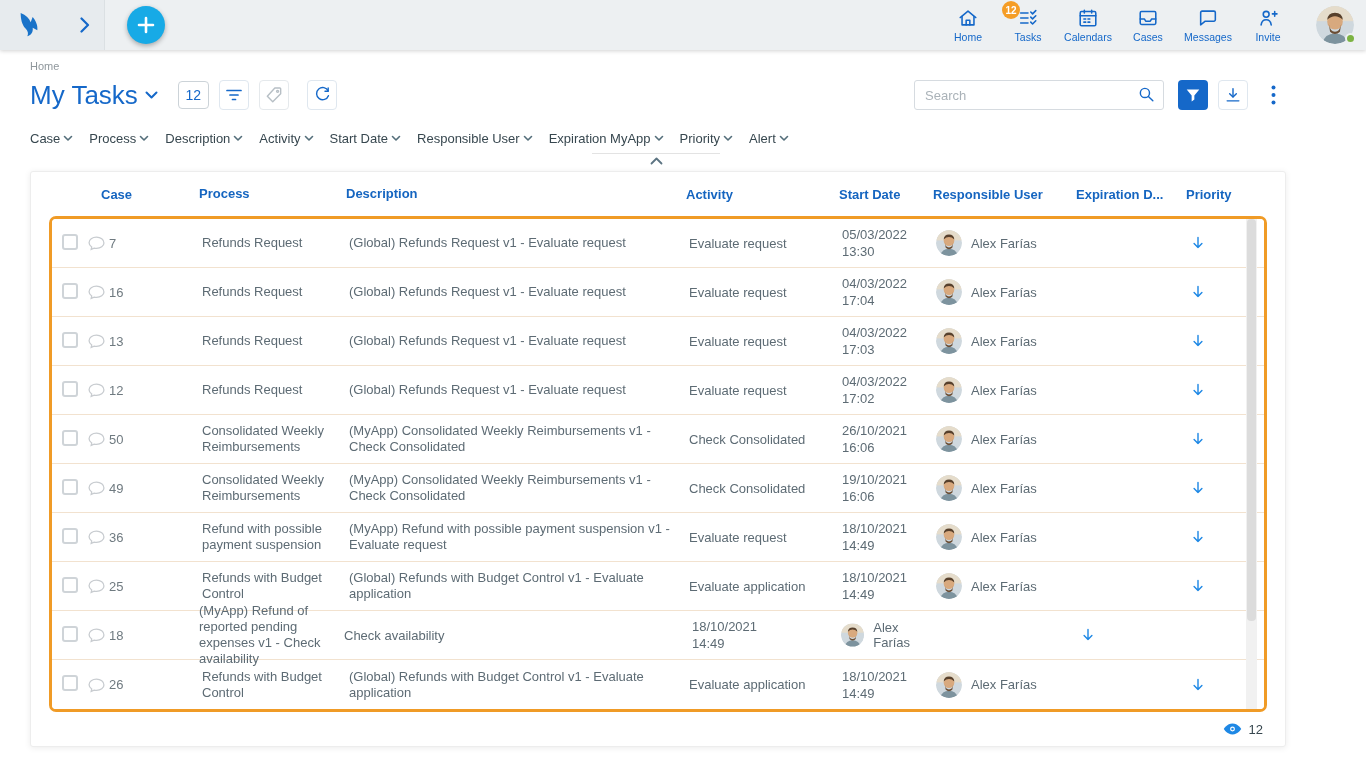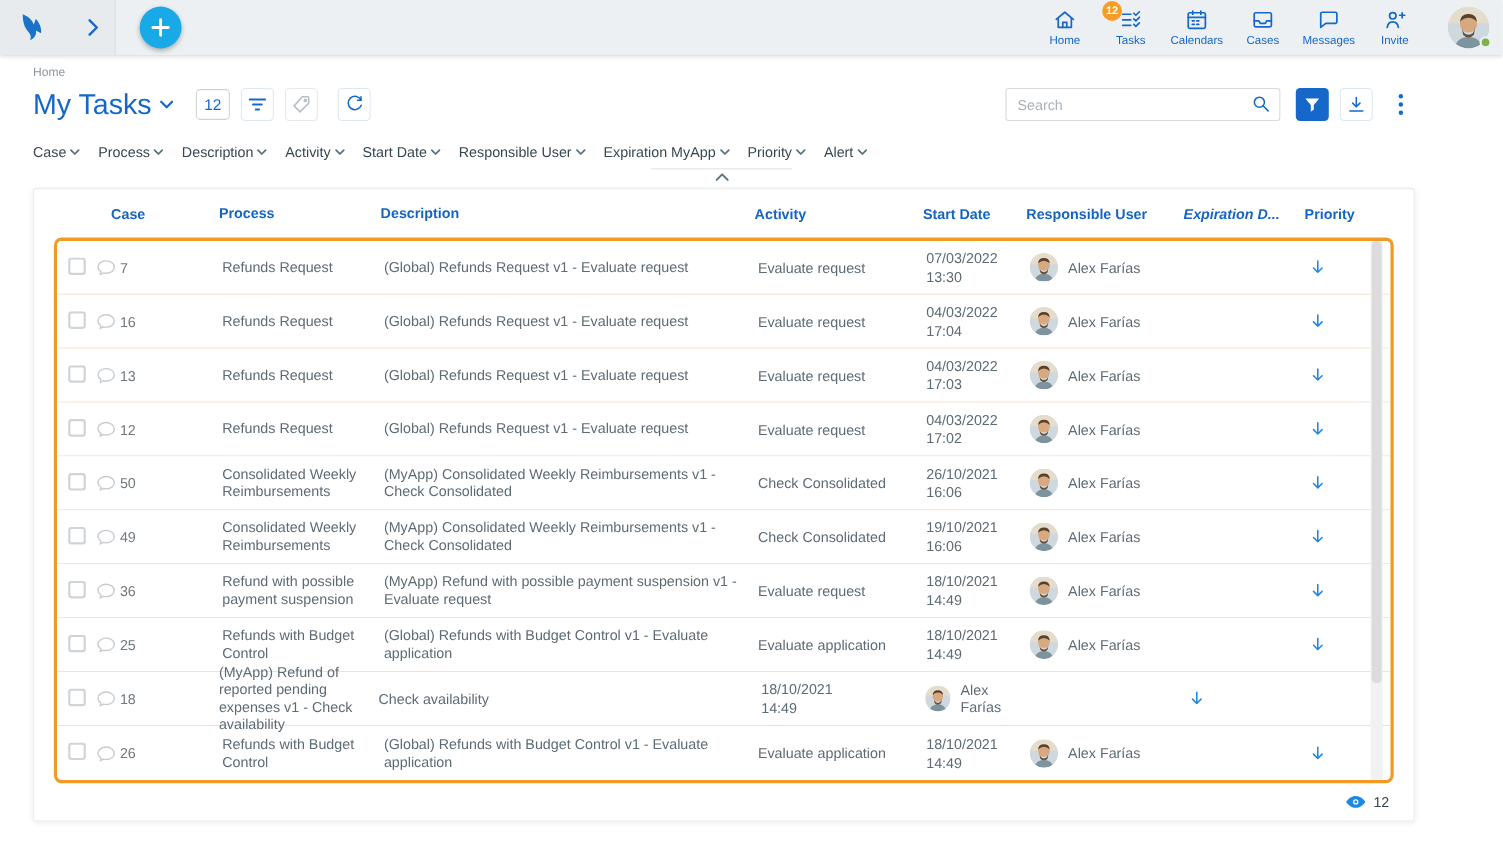--- a/index.html
+++ b/index.html
@@ -72,21 +72,21 @@
   .c-check { padding-left: 10px; }
   .checkbox { width: 16px; height: 16px; border: 2px solid #cfd4d8; border-radius: 3px;
     display: inline-block; background: #fff; cursor: pointer; }
   .c-case { display: flex; align-items: center; }
   .case-num { color: #6f7a80; margin-left: 4px; }
   .c-process { padding-left: 10px; padding-right: 8px; line-height: 16px; }
   .c-desc { padding-left: 7px; padding-right: 12px; line-height: 16px; }
   .c-activity { padding-left: 2px; padding-right: 6px; }
   .c-start { padding-left: 5px; display: flex; flex-direction: column; justify-content: center; line-height: 17px; }
   .c-user { padding-left: 4px; display: flex; align-items: center; gap: 9px; }
-  .c-exp { padding-left: 2px; font-style: italic; }
+  .c-exp { padding-left: 2px; }
   .c-priority { padding-left: 2px; display: flex; align-items: center; }
   .h-case { padding-left: 16px; }
   .vscroll { position: absolute; top: 0; right: 7px; bottom: 0; width: 11px; background: #f1f1f1; cursor: pointer; }
   .vscroll::after { content: ""; position: absolute; top: 0; left: 1px; width: 9px; height: 82%;
     background: #dcdcdc; border-radius: 4px; }
   .card-footer { height: 34px; display: flex; align-items: center; justify-content: flex-end;
     padding-right: 22px; gap: 7px; color: #37474f; font-size: 13px; }
 
   .st { stroke: currentColor; fill: none; stroke-width: 1.7; stroke-linecap: round; stroke-linejoin: round; }
 </style>
@@ -340,21 +340,21 @@
     <div class="cell c-case">
       <svg width="17" height="16" viewBox="0 0 16 15">
         <path d="M8 2C4.1 2 1 4.3 1 7.2c0 1.6 1 3 2.5 4L3 13.5l2.8-1.2c.7.2 1.4.3 2.2.3 3.9 0 7-2.3 7-5.2S11.9 2 8 2z" fill="none" stroke="#c8ccd0" stroke-width="1.2"></path>
       </svg>
       <span class="case-num">7</span>
     </div>
     <div class="cell c-process">Refunds Request</div>
     <div class="cell c-desc">(Global) Refunds Request v1 - Evaluate request</div>
     <div class="cell c-activity">Evaluate request</div>
     <div class="cell c-start">
-      <span>07/03/2022</span>
+      <span>05/03/2022</span>
       <span>13:30</span>
     </div>
     <div class="cell c-user">
       <svg class="avatar" width="26" height="26" viewBox="0 0 40 40">
                 <use href="#avatar-man"></use>
               </svg>
       <span>Alex Farías</span>
     </div>
     <div class="cell c-exp"></div>
     <div class="cell c-priority">

